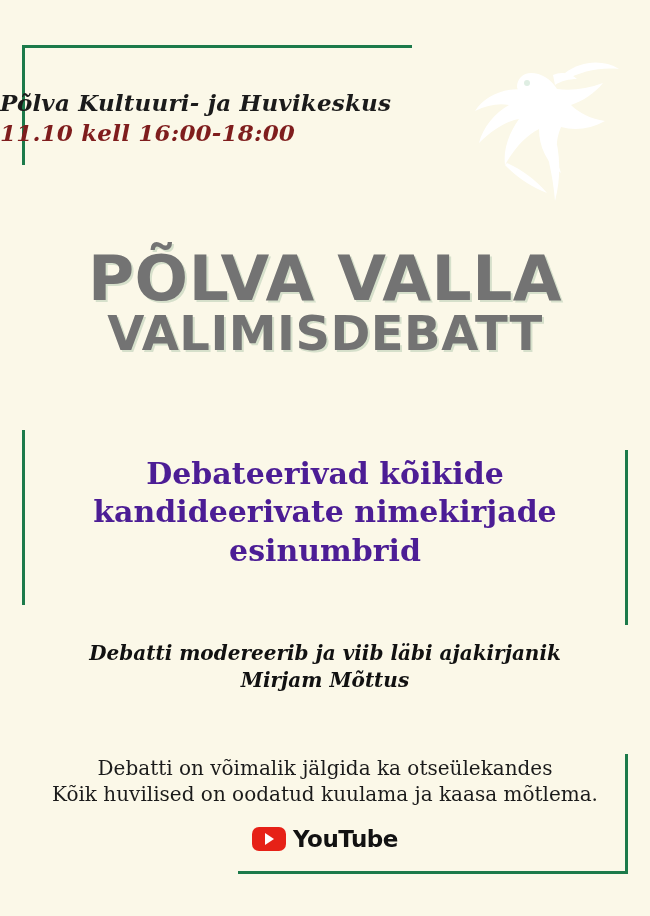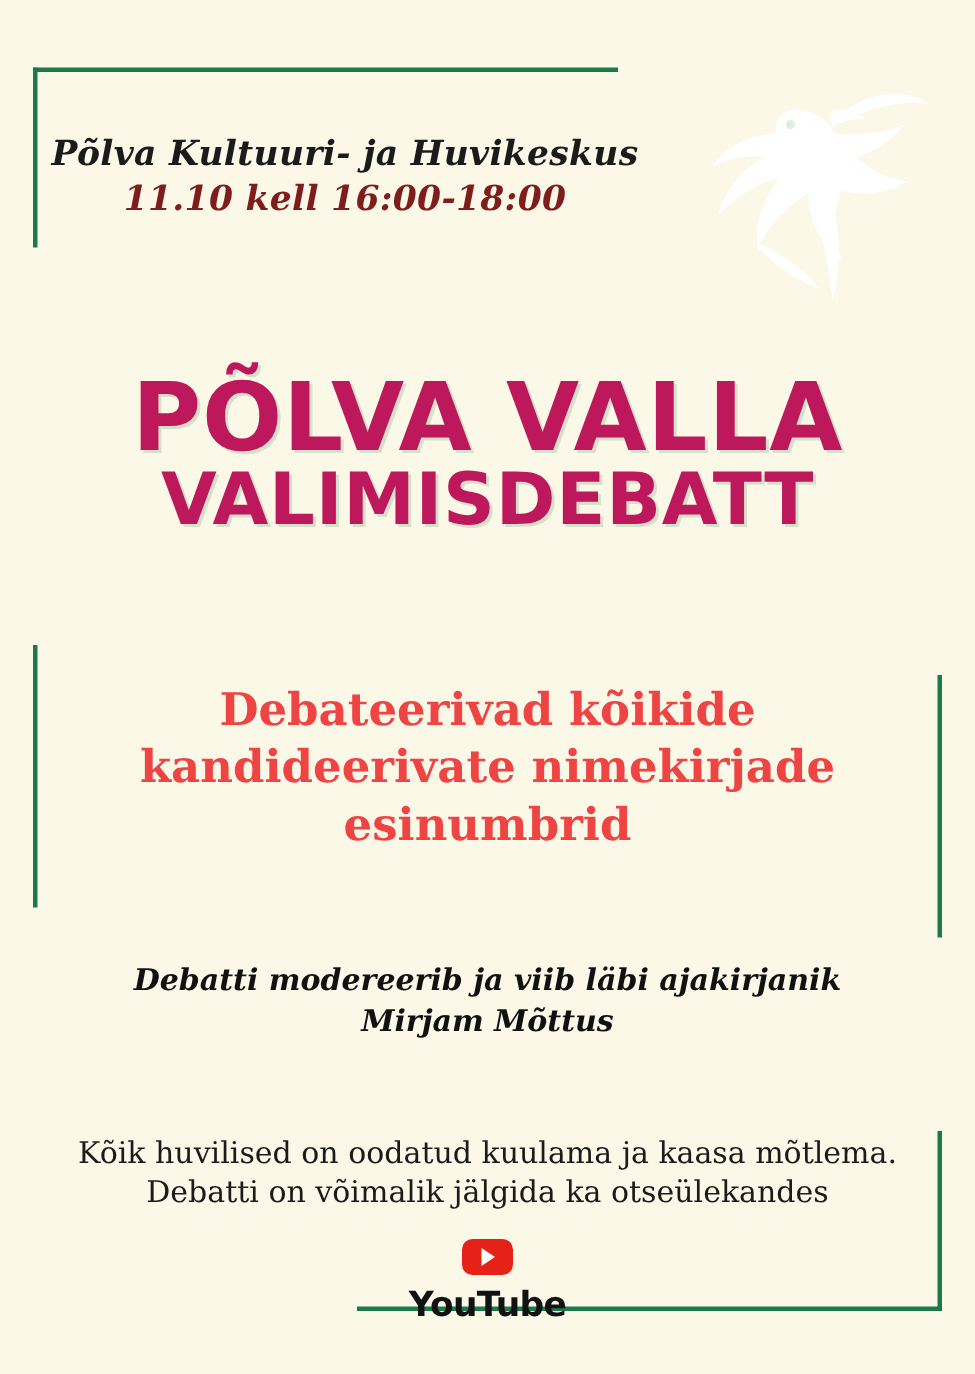--- a/index.html
+++ b/index.html
@@ -80,21 +80,20 @@
     opacity: 1;
     pointer-events: none;
   }
 
   
   .header {
     position: absolute;
     left: 0;
     top: 88px;
     width: 460px;
-    text-align: center;
   }
   .header .venue {
     font-family: "DejaVu Serif", serif;
     font-style: italic;
     font-weight: bold;
     font-size: 23px;
     color: #1b1b1b;
     letter-spacing: 0.2px;
     line-height: 1.32;
   }
@@ -112,41 +111,41 @@
   .title {
     position: absolute;
     left: 0;
     top: 248px;
     width: 650px;
     text-align: center;
     font-family: "DejaVu Sans", sans-serif;
     font-weight: bold;
     font-size: 63px;
     line-height: 0.99;
-    color: #be185d;
+    color: #737373;
     letter-spacing: 0.5px;
     text-shadow: 2px 2px 0 rgba(120,160,130,0.28);
   }
   .title .l2 {
     display: block;
     font-size: 48px;
   }
 
   
   .subtitle {
     position: absolute;
     left: 35px;
     top: 455px;
     width: 580px;
     text-align: center;
     font-family: "DejaVu Serif", serif;
     font-weight: bold;
     font-size: 30px;
     line-height: 1.28;
-    color: #ef4444;
+    color: #4c1d95;
   }
 
   
   .moderator {
     position: absolute;
     left: 45px;
     top: 640px;
     width: 560px;
     text-align: center;
     font-family: "DejaVu Serif", serif;
@@ -173,21 +172,20 @@
   
   .yt {
     position: absolute;
     left: 0;
     top: 826px;
     width: 650px;
     display: flex;
     justify-content: center;
     align-items: center;
     gap: 7px;
-    flex-direction: column;
   }
   .yt-mark {
     width: 34px;
     height: 24px;
     background: #e62117;
     border-radius: 7px;
     position: relative;
     display: inline-block;
   }
   .yt-mark::after {
@@ -238,22 +236,22 @@
   <div class="title">
     <span>PÕLVA VALLA</span>
     <span class="l2">VALIMISDEBATT</span>
   </div>
 
   <div class="subtitle">Debateerivad kõikide kandideerivate nimekirjade esinumbrid</div>
 
   <div class="moderator">Debatti modereerib ja viib läbi ajakirjanik Mirjam Mõttus</div>
 
   <div class="note">
+    <div>Debatti on võimalik jälgida ka otseülekandes</div>
     <div>Kõik huvilised on oodatud kuulama ja kaasa mõtlema.</div>
-    <div>Debatti on võimalik jälgida ka otseülekandes</div>
   </div>
 
   <div class="yt">
     <span class="yt-mark"></span>
     <span class="yt-word">YouTube</span>
   </div>
 
 </div>
 
 </body></html>

